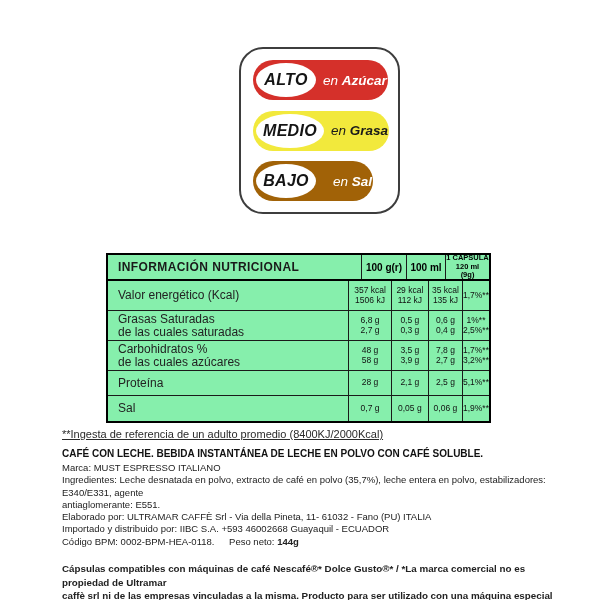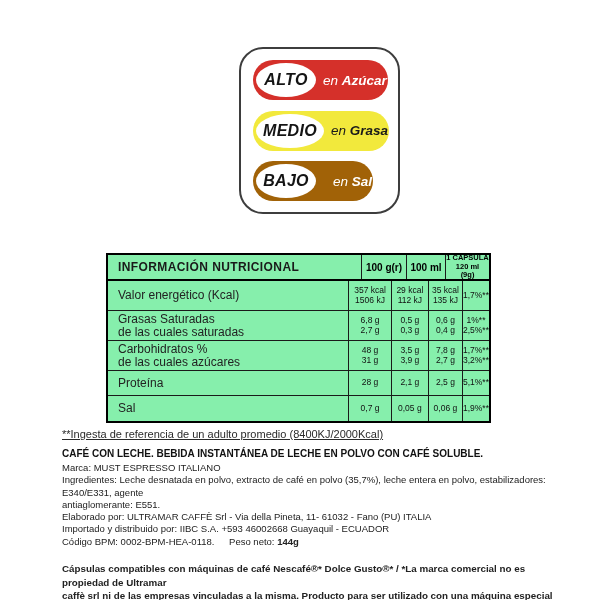--- a/index.html
+++ b/index.html
@@ -123,21 +123,21 @@
             <div>2,5%**</div>
           </div>
         </div>
         <div class="trow" style="height: 30px;">
           <div class="tcell c-label lbl">
             <div>Carbohidratos %</div>
             <div>de las cuales azúcares</div>
           </div>
           <div class="tcell c-g100 num">
             <div>48 g</div>
-            <div>31 g</div>
+            <div>58 g</div>
           </div>
           <div class="tcell c-ml num">
             <div>3,5 g</div>
             <div>3,9 g</div>
           </div>
           <div class="tcell c-cap num">
             <div>7,8 g</div>
             <div>2,7 g</div>
           </div>
           <div class="tcell c-pct num">

